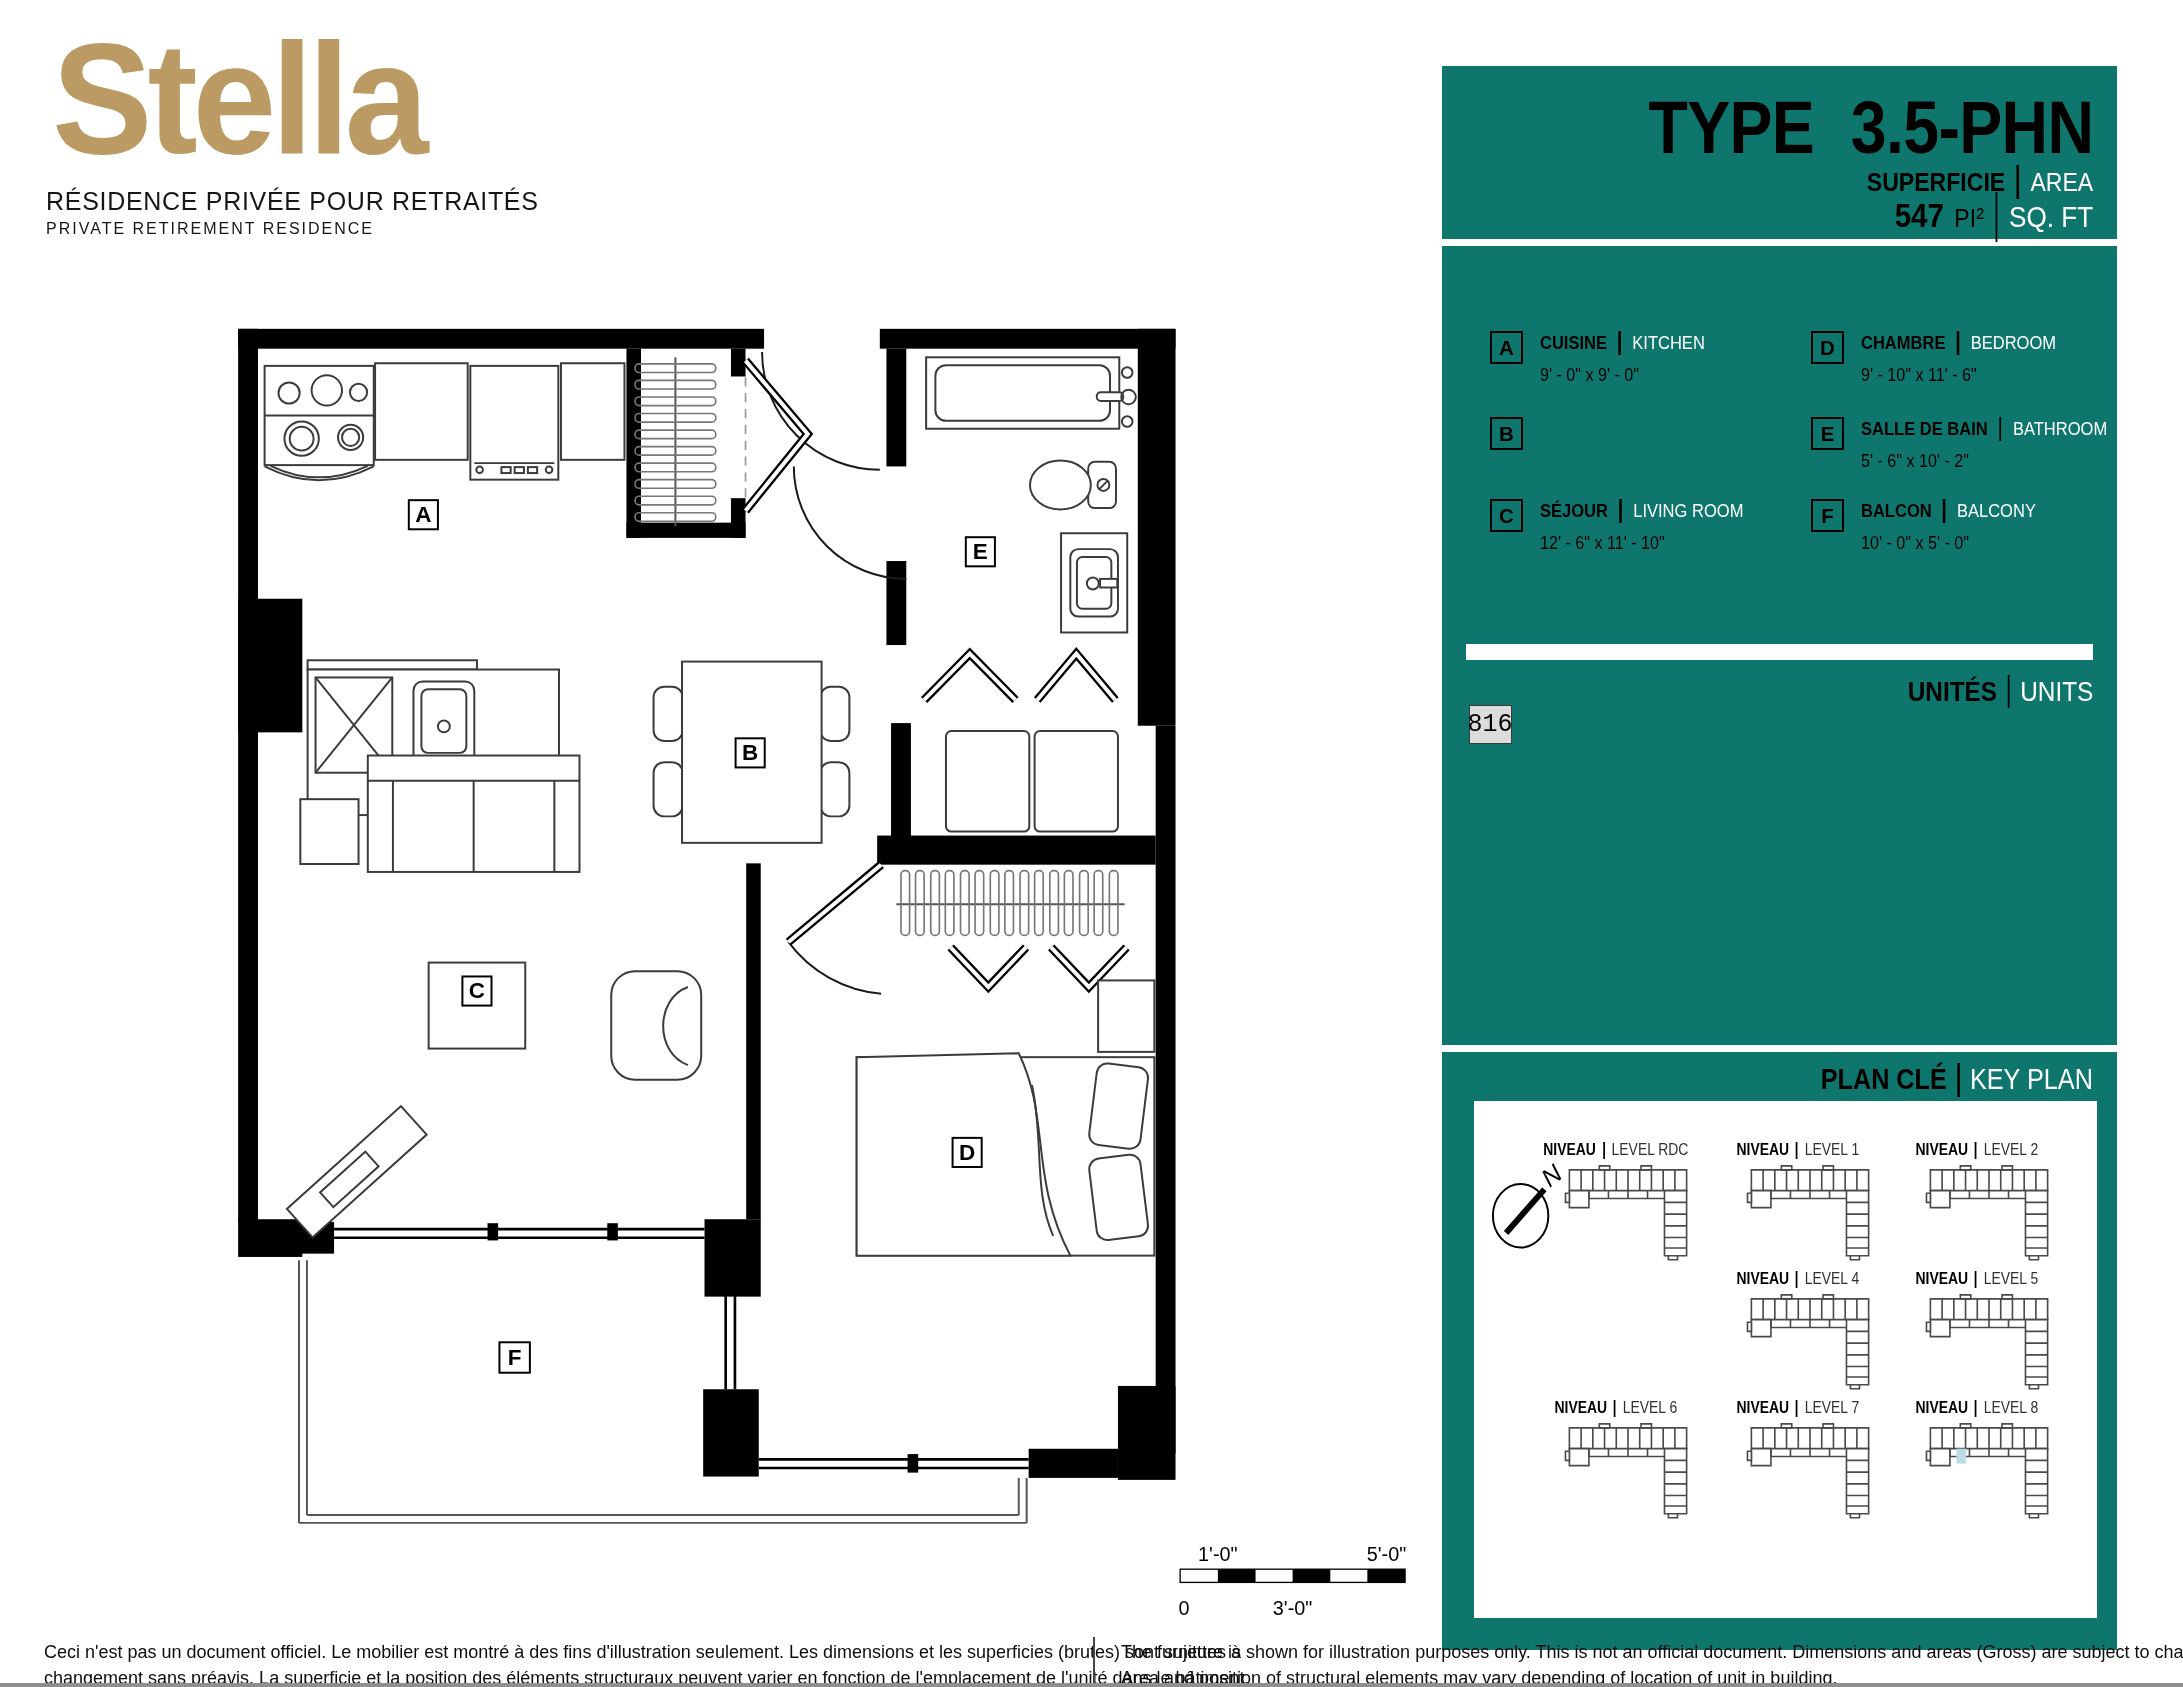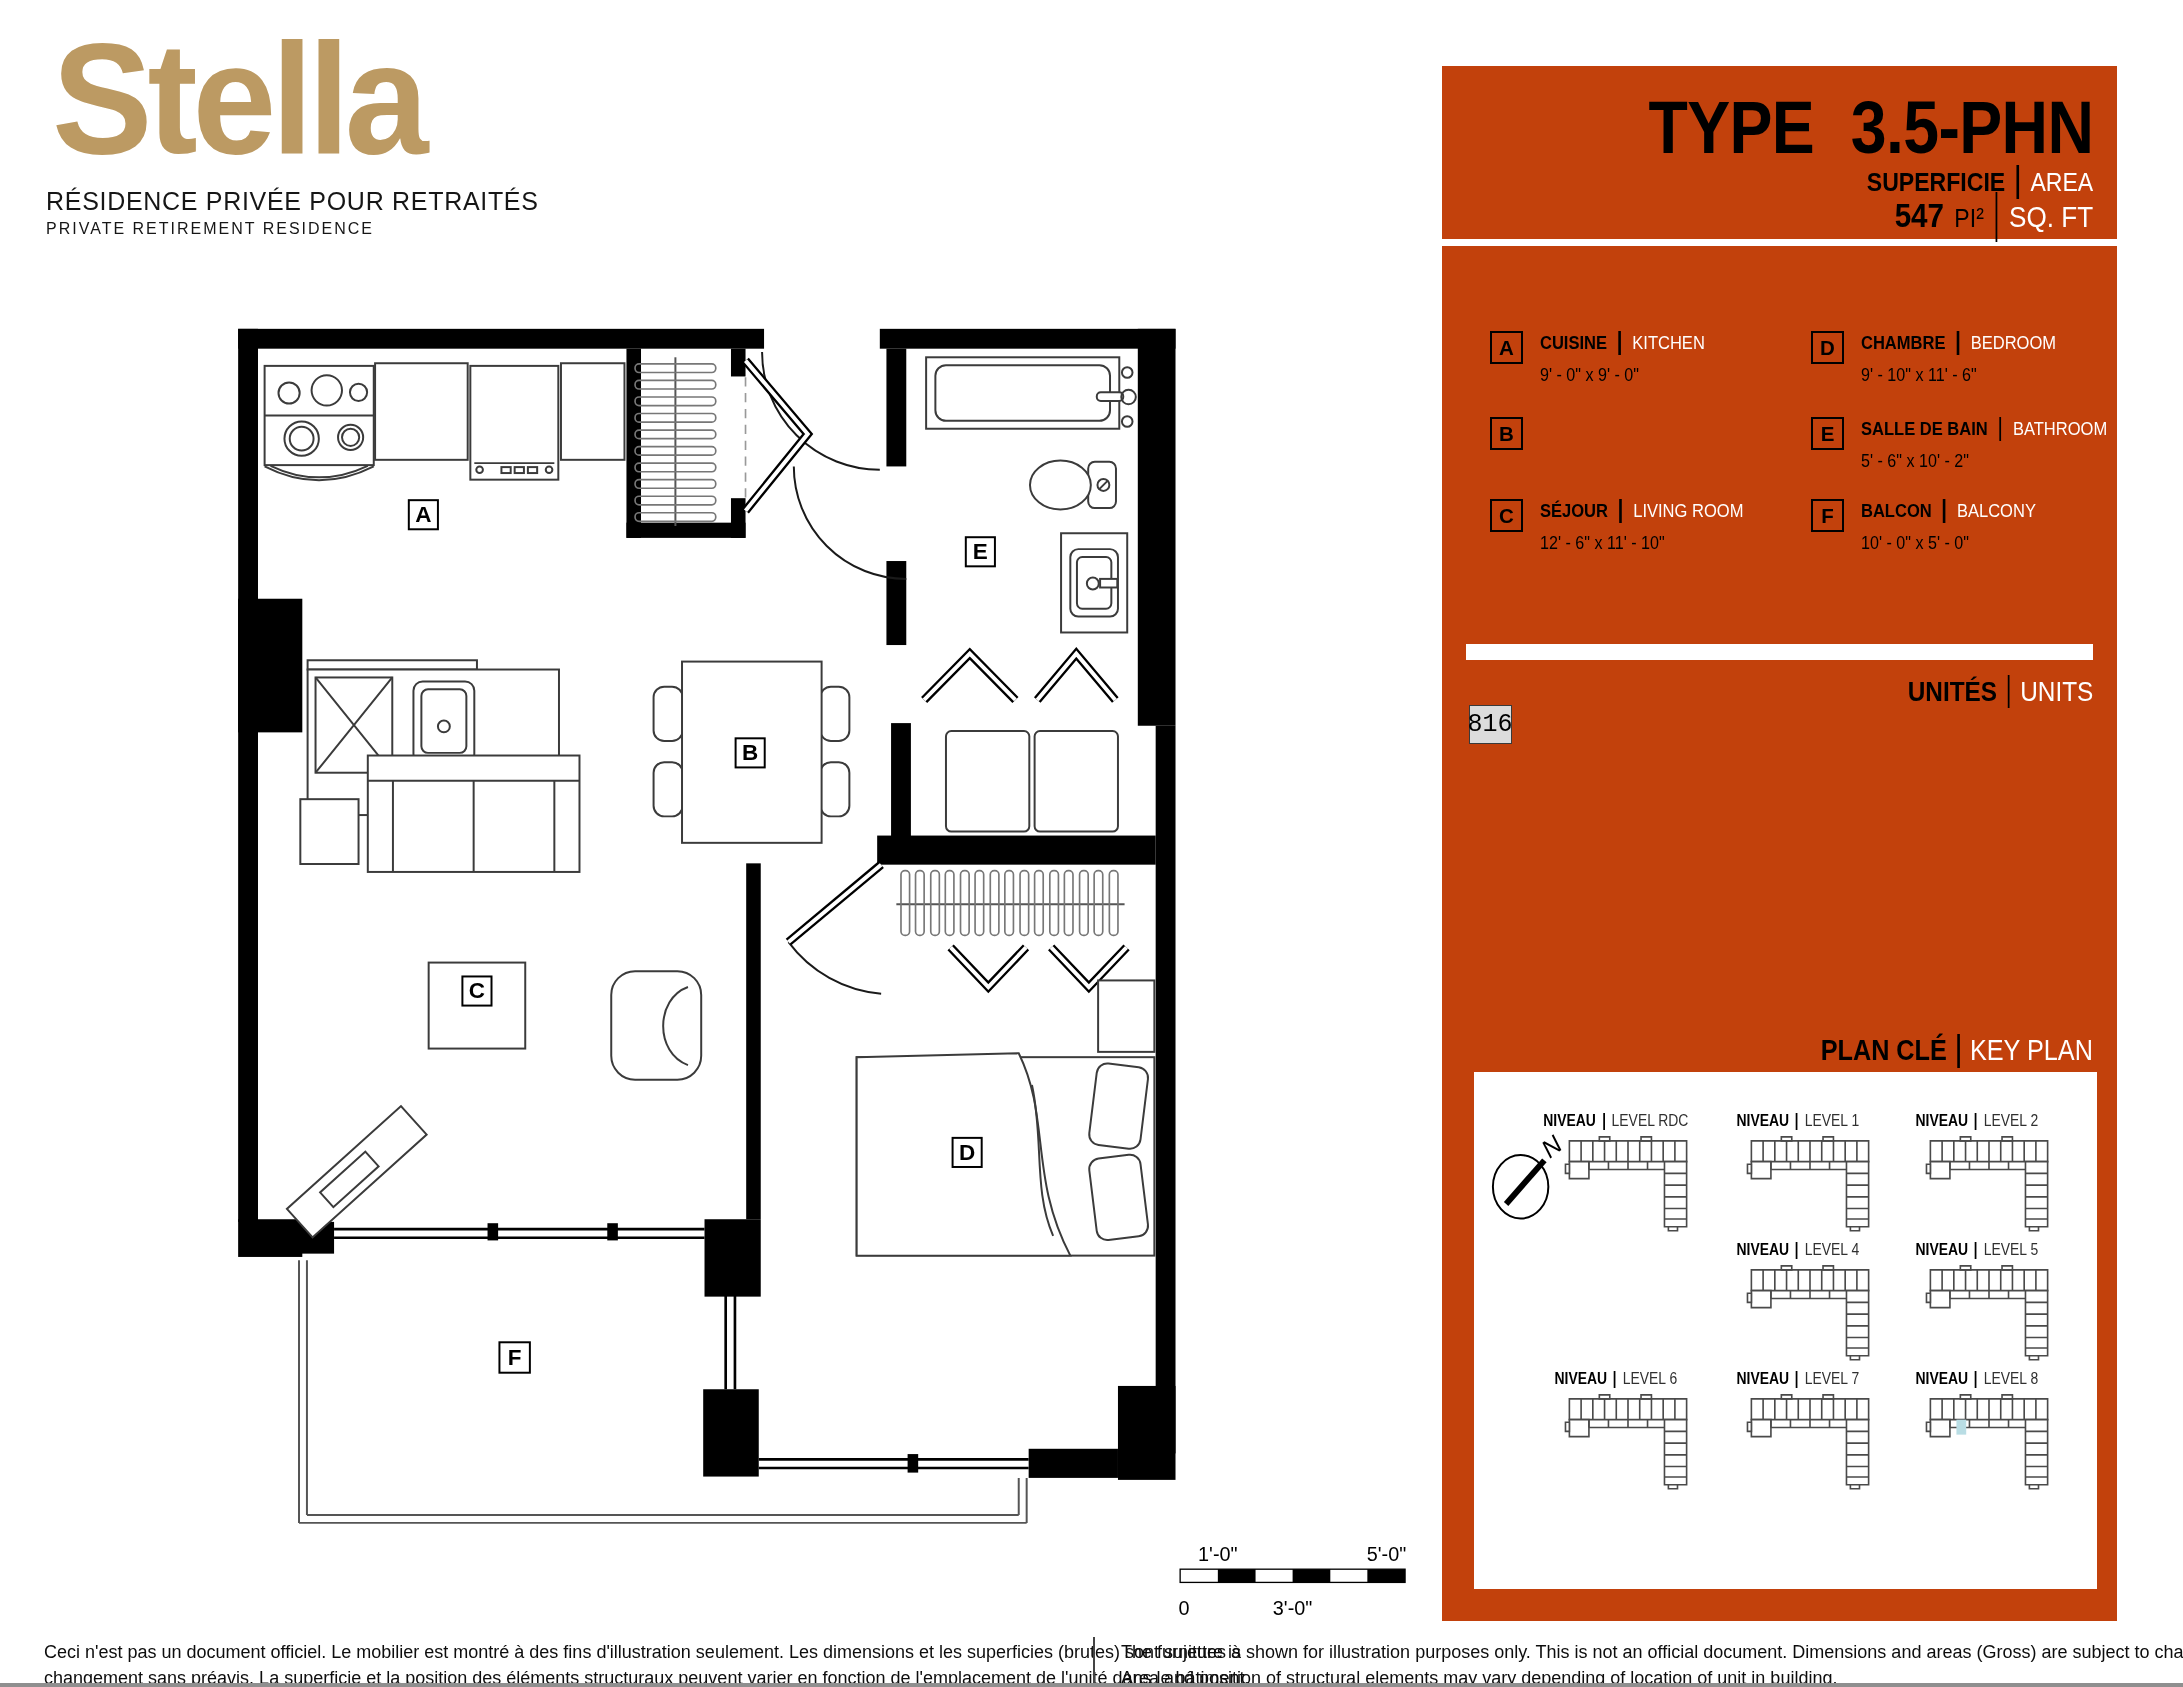--- a/index.html
+++ b/index.html
@@ -1,19 +1,19 @@
 <!DOCTYPE html>
 <html style="font-size:10.6px"><head>
 <meta charset="utf-8">
 <style>
   html,body{margin:0;padding:0;background:#fff;}
   body{font-family:"Liberation Sans",sans-serif;color:#000;}
   #page{position:relative;width:2183px;height:1687px;background:#fff;overflow:hidden;}
   .abs{position:absolute;}
-  .gray{background:#c2410c;}
+  .gray{background:#0f766e;}
   .white{color:#fff;}
   .vbar{background:#000;width:2.6px;flex:none;}
   .cxl{transform:scaleX(.87);transform-origin:0 50%;}
   .cxr{transform:scaleX(.87);transform-origin:100% 50%;}
   .rowr{display:flex;align-items:center;justify-content:flex-end;}
 
   
   #logo{left:52px;top:20px;font-size:157px;line-height:1;font-weight:bold;letter-spacing:-5.3px;color:#bc9a63;transform:scaleX(.96);transform-origin:0 0;}
   #tag1{left:46px;top:187px;width:357px;text-align:left;font-size:25px;letter-spacing:0.7px;color:#161616;white-space:nowrap;}
   #tag2{left:46px;top:220px;width:357px;text-align:left;font-size:16px;letter-spacing:2px;color:#161616;white-space:nowrap;}
@@ -35,21 +35,21 @@
   .legname{display:flex;align-items:center;gap:13.2px;font-size:19px;font-weight:bold;white-space:nowrap;}
   .legname .vbar{height:24px;}
   .legname .en{color:#fff;font-weight:400;}
   .legdims{font-size:18.5px;margin-top:9.3px;font-weight:400;}
   #divbar{left:24px;top:398px;width:627px;height:16px;background:#fff;}
   #unitsrow{position:absolute;right:24px;top:429px;gap:12px;font-size:28px;}
   #unitsrow .vbar{height:33px;}
   #unitbox{left:26.5px;top:459px;width:41px;height:37px;background:#dcdcdc;border:1.3px solid #3a3a3a;display:flex;align-items:center;justify-content:center;font-size:25px;font-family:Liberation Mono, monospace;}
 
   
-  #kpanel{left:1442px;top:1023px;width:675px;height:598px;}
+  #kpanel{left:1442px;top:1052px;width:675px;height:598px;}
   #ktitle{position:absolute;right:24px;top:10.6px;gap:12px;font-size:29px;}
   #ktitle .vbar{height:34px;}
   #kwhite{left:32px;top:49px;width:623px;height:517px;background:#fff;}
   .kcell{position:absolute;width:179px;text-align:center;}
   .klabel{display:flex;justify-content:center;align-items:center;gap:8px;font-size:16px;white-space:nowrap;}
   .klabel .fr{font-weight:bold;}
   .klabel .vbar{width:2px;height:17px;}
   .klabel .en{font-weight:400;color:#303030;}
   .kb{margin-top:2.6px;}
   #compass{left:12px;top:58px;}

